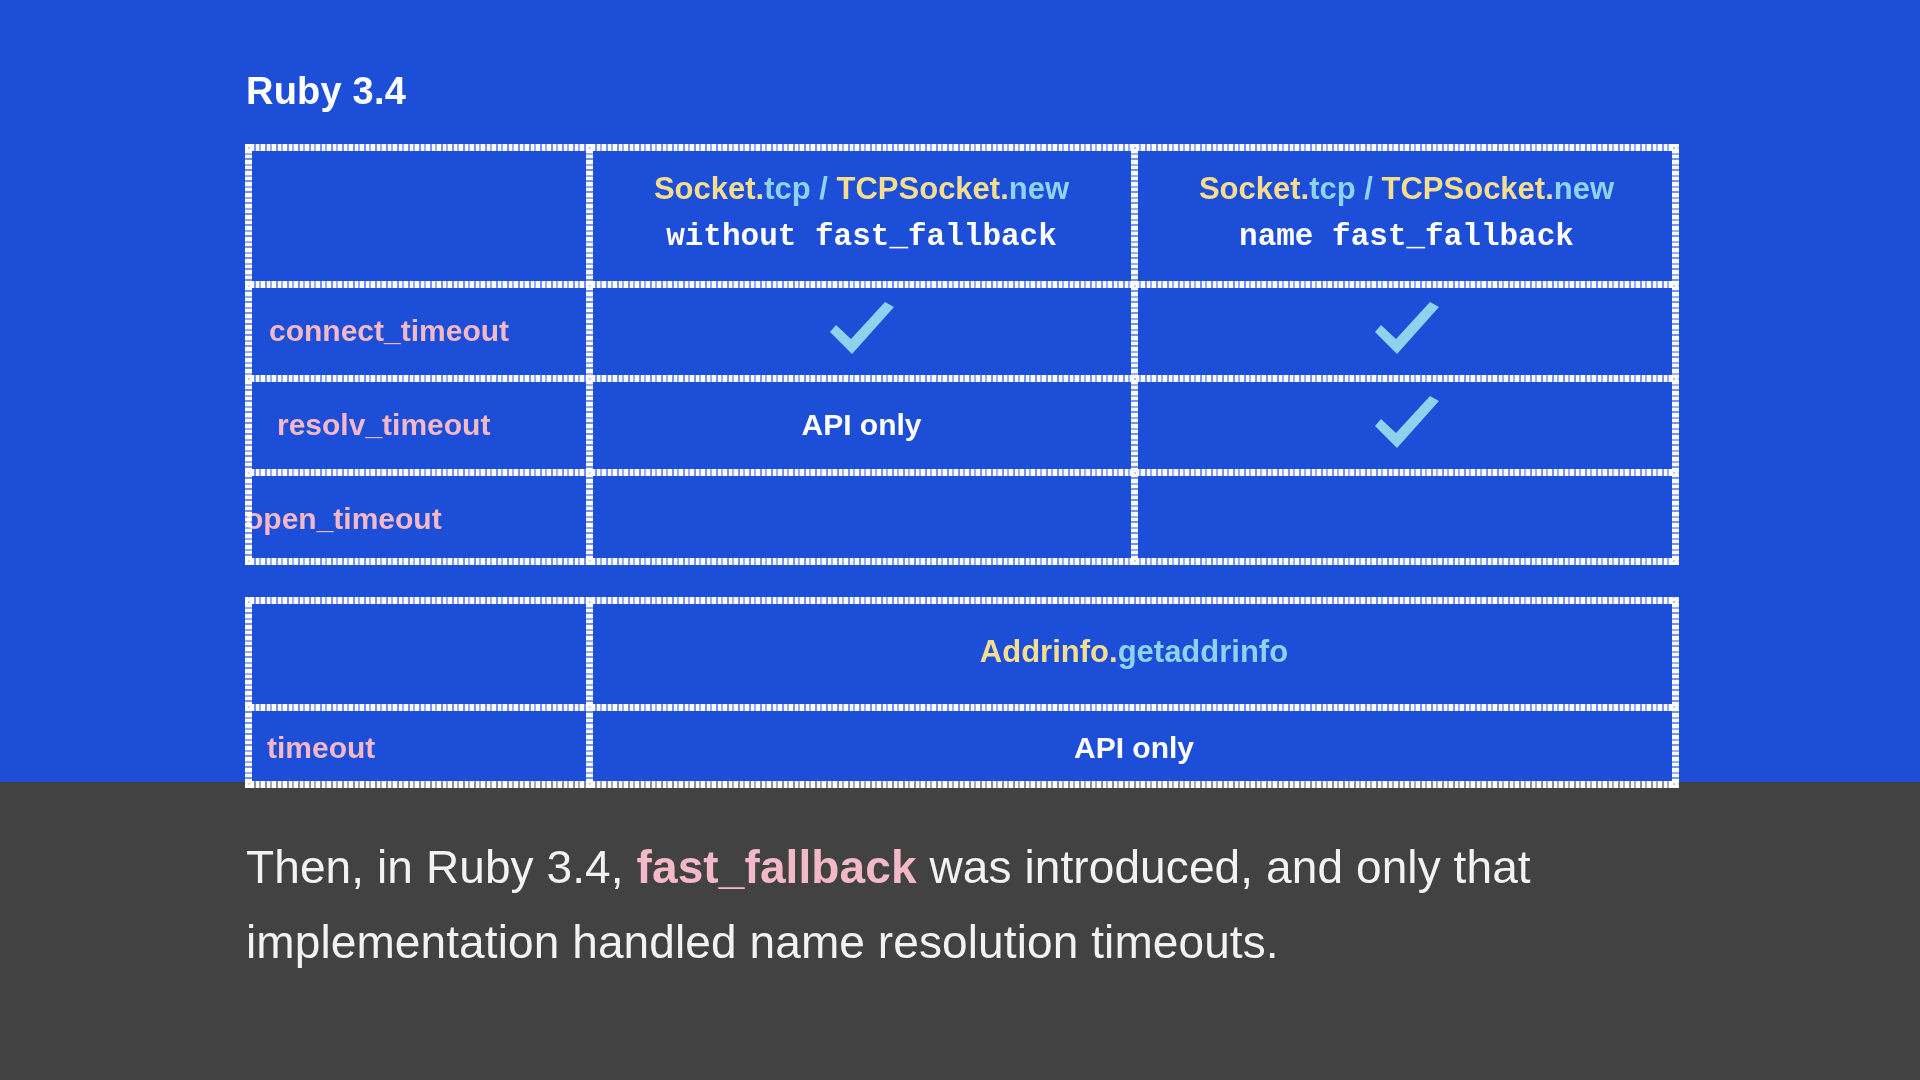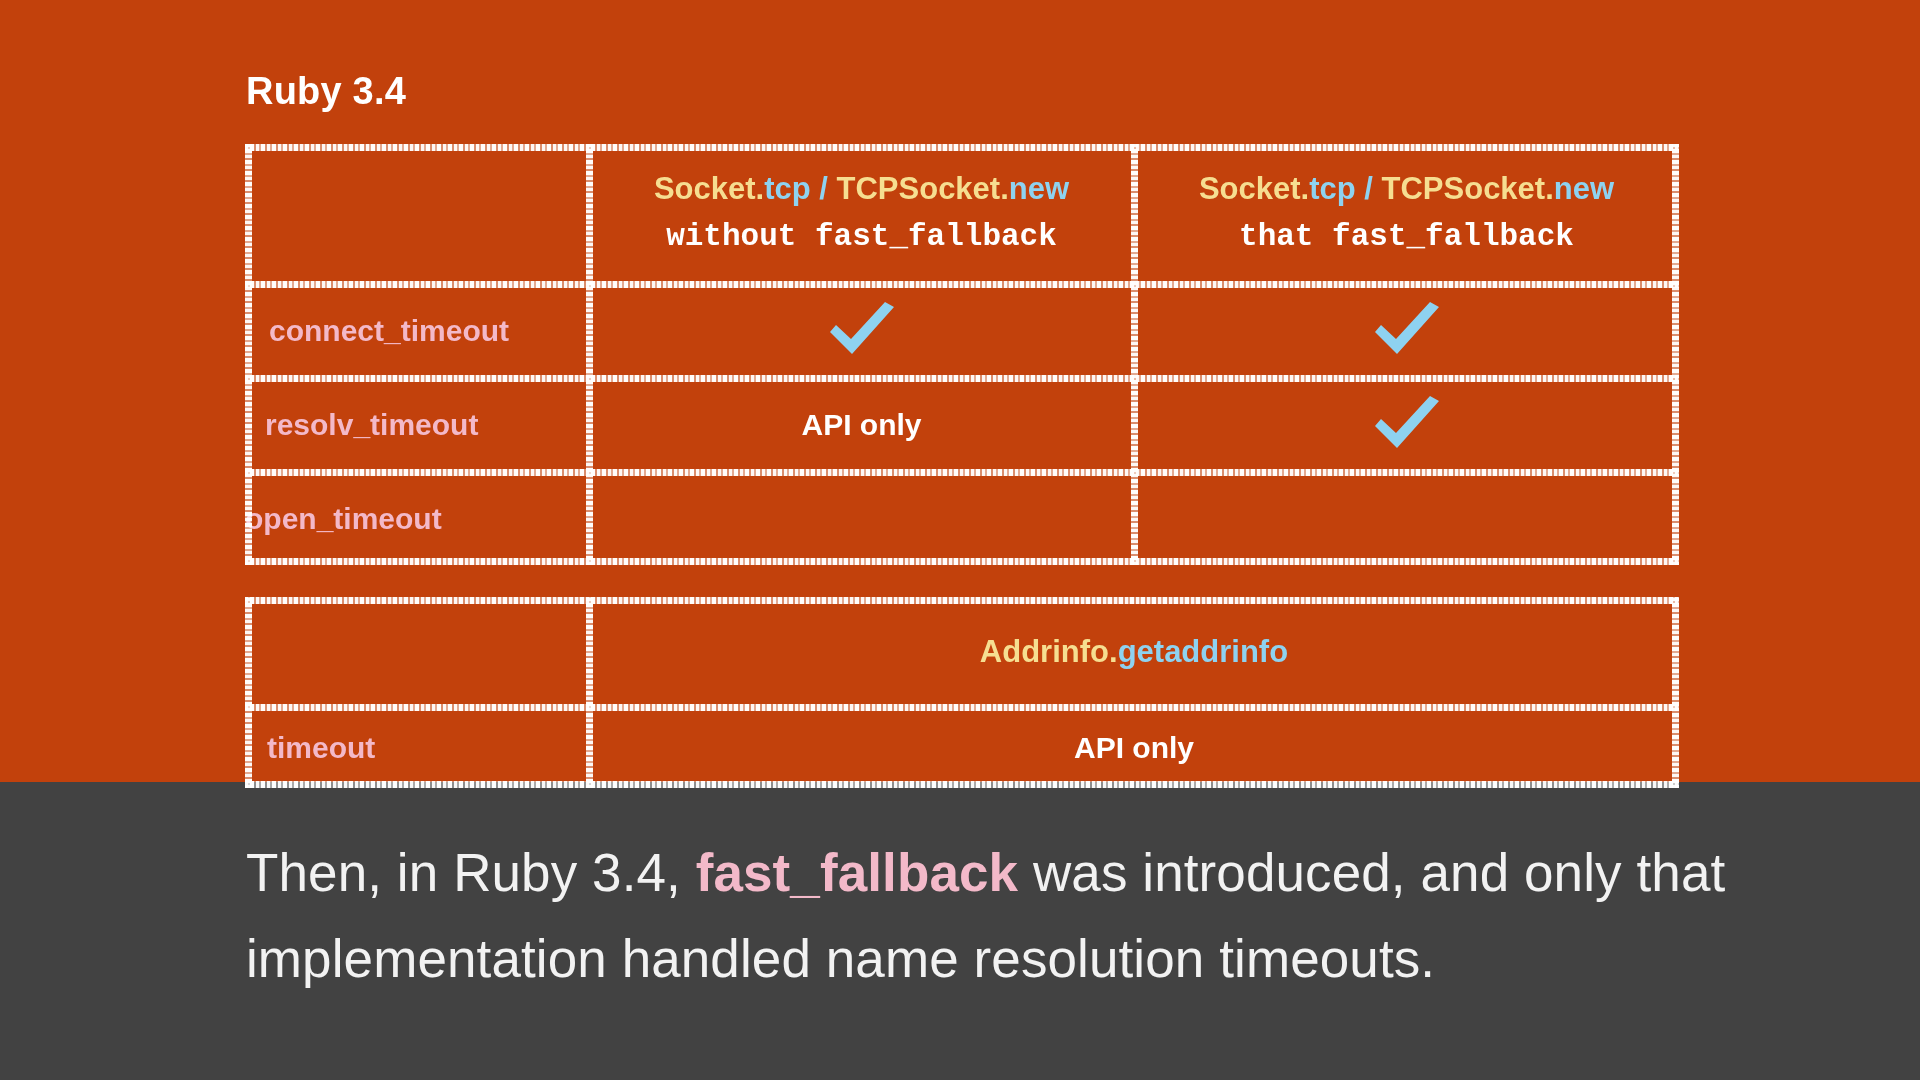--- a/index.html
+++ b/index.html
@@ -12,21 +12,21 @@
   body {
     background: #424242;
     font-family: "Liberation Sans", sans-serif;
     -webkit-font-smoothing: antialiased;
   }
 
   .slide {
     position: relative;
     width: 1920px;
     height: 782px;
-    background: #c2410c;
+    background: #1d4ed8;
   }
 
   
   .slide-title {
     position: absolute;
     left: 246px;
     top: 70px;
     font-size: 38px;
     font-weight: 600;
     color: #ffffff;
@@ -105,21 +105,21 @@
     width: 74px;
     height: 58px;
   }
 
   
   .caption {
     position: absolute;
     left: 246px;
     top: 830px;
     width: 1500px;
-    font-size: 53px;
+    font-size: 46px;
     font-weight: 400;
     line-height: 1.62;
     color: #f2f2f2;
     letter-spacing: 0.1px;
   }
   .caption .hl {
     color: #f3b9c9;
     font-weight: 700;
   }
 </style>
@@ -138,38 +138,38 @@
       <div class="api-label">
         <span class="c-yellow">Socket</span><span class="c-yellow">.</span><span class="c-blue">tcp</span><span class="c-blue"> / </span><span class="c-yellow">TCPSocket</span><span class="c-yellow">.</span><span class="c-blue">new</span>
       </div>
       <div class="sub-label">without fast_fallback</div>
     </div>
 
     <div style="position:absolute;left:889px;top:0px;width:545px;height:140px;display:flex;flex-direction:column;align-items:center;justify-content:center;">
       <div class="api-label">
         <span class="c-yellow">Socket</span><span class="c-yellow">.</span><span class="c-blue">tcp</span><span class="c-blue"> / </span><span class="c-yellow">TCPSocket</span><span class="c-yellow">.</span><span class="c-blue">new</span>
       </div>
-      <div class="sub-label">that fast_fallback</div>
+      <div class="sub-label">name fast_fallback</div>
     </div>
 
     <div style="position:absolute;left:0px;top:140px;width:344px;height:94px;display:flex;align-items:center;padding-left:24px;box-sizing:border-box;">
       <span class="row-label">connect_timeout</span>
     </div>
     <div style="position:absolute;left:344px;top:140px;width:545px;height:94px;display:flex;align-items:center;justify-content:center;">
       <svg class="check-mark" viewBox="0 0 74 58">
         <path d="M5 30 L27 52 L69 5 L60 0 L26 37 L11 23 Z" fill="#8ed2f0"></path>
       </svg>
     </div>
     <div style="position:absolute;left:889px;top:140px;width:545px;height:94px;display:flex;align-items:center;justify-content:center;">
       <svg class="check-mark" viewBox="0 0 74 58">
         <path d="M5 30 L27 52 L69 5 L60 0 L26 37 L11 23 Z" fill="#8ed2f0"></path>
       </svg>
     </div>
 
-    <div style="position:absolute;left:0px;top:234px;width:344px;height:94px;display:flex;align-items:center;padding-left:20px;box-sizing:border-box;">
+    <div style="position:absolute;left:0px;top:234px;width:344px;height:94px;display:flex;align-items:center;padding-left:32px;box-sizing:border-box;">
       <span class="row-label">resolv_timeout</span>
     </div>
     <div style="position:absolute;left:344px;top:234px;width:545px;height:94px;display:flex;align-items:center;justify-content:center;">
       <span class="cell-text">API only</span>
     </div>
     <div style="position:absolute;left:889px;top:234px;width:545px;height:94px;display:flex;align-items:center;justify-content:center;">
       <svg class="check-mark" viewBox="0 0 74 58">
         <path d="M5 30 L27 52 L69 5 L60 0 L26 37 L11 23 Z" fill="#8ed2f0"></path>
       </svg>
     </div>

